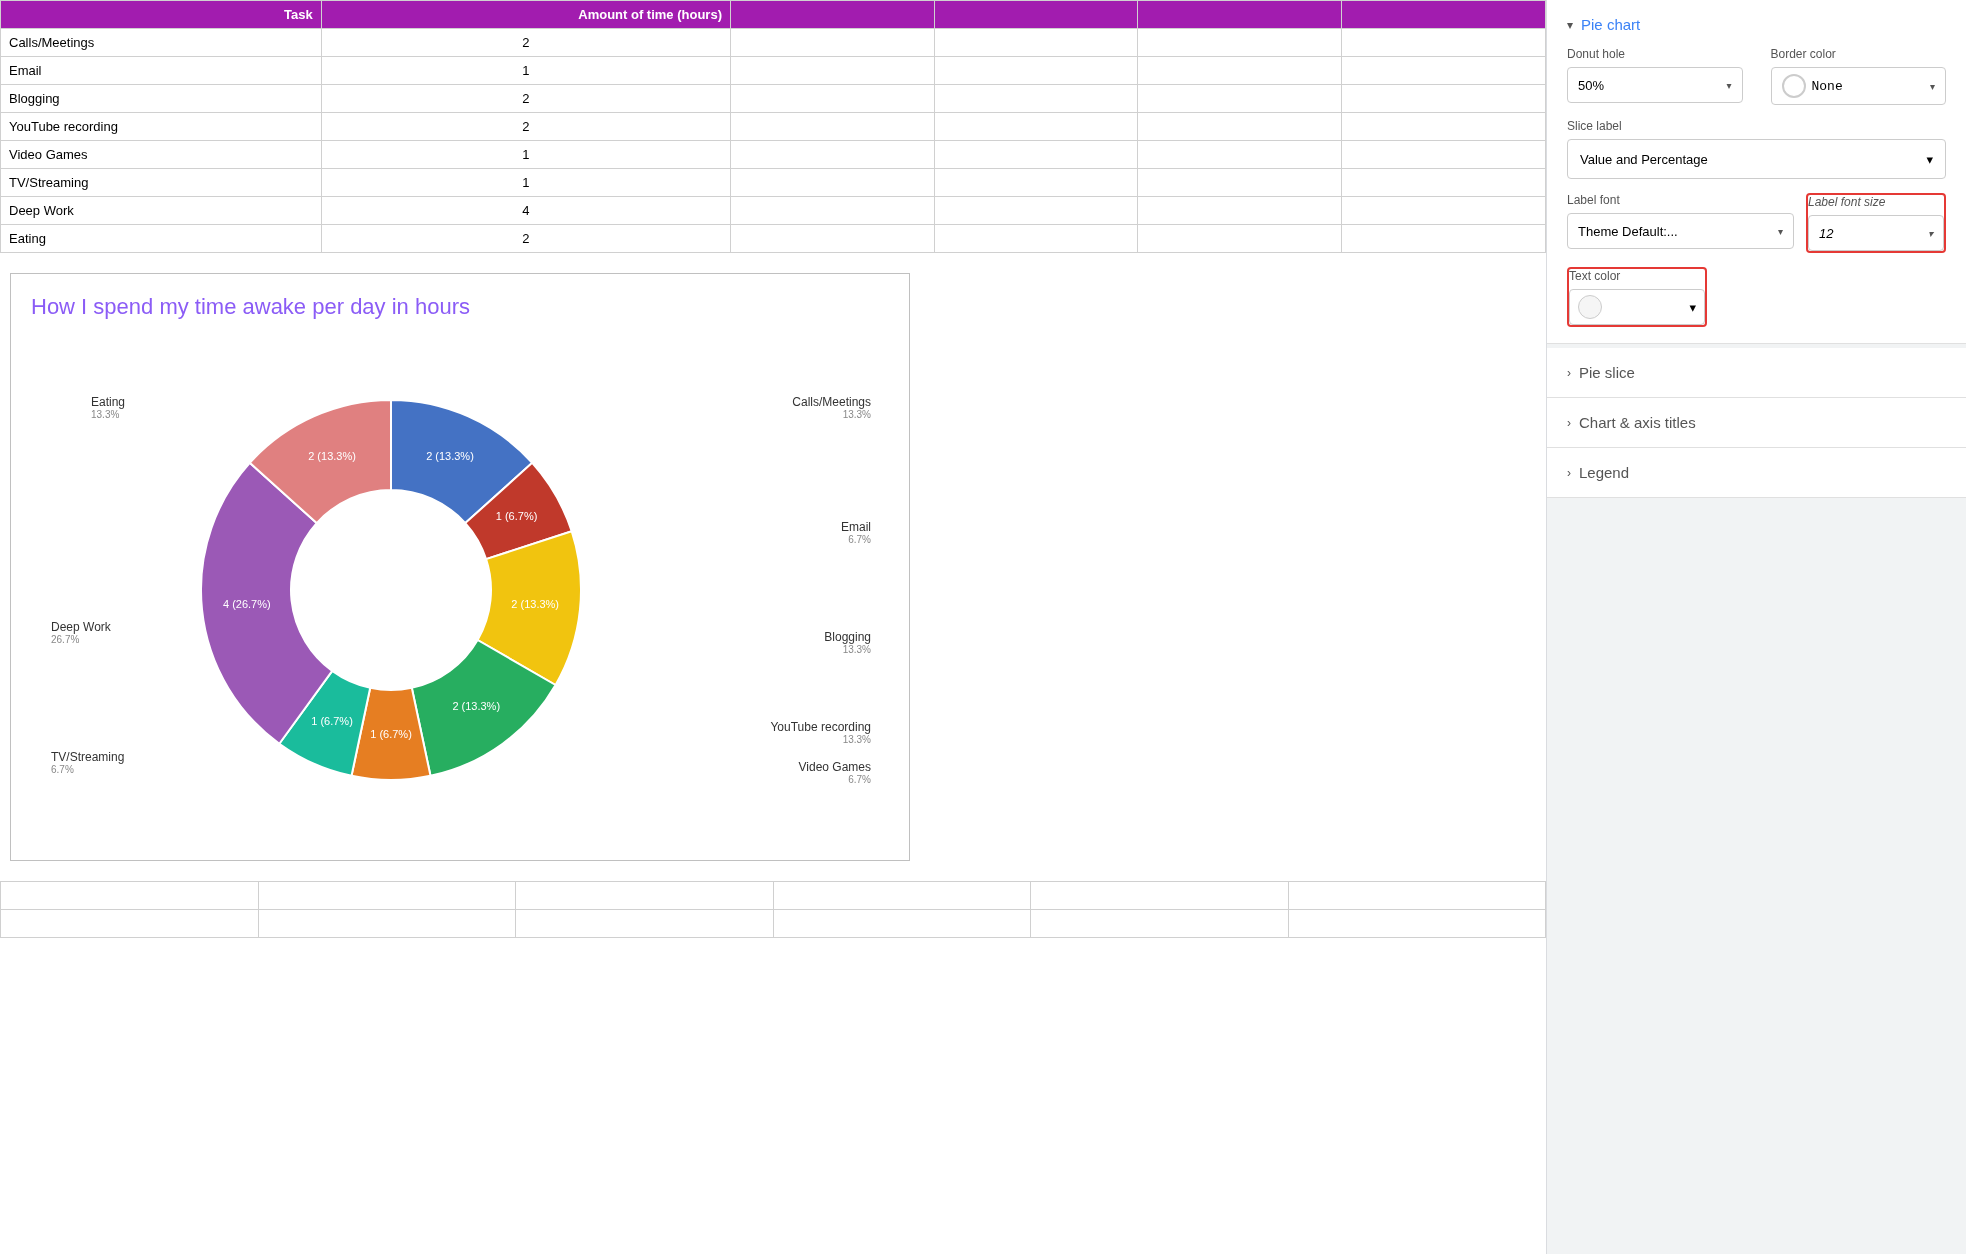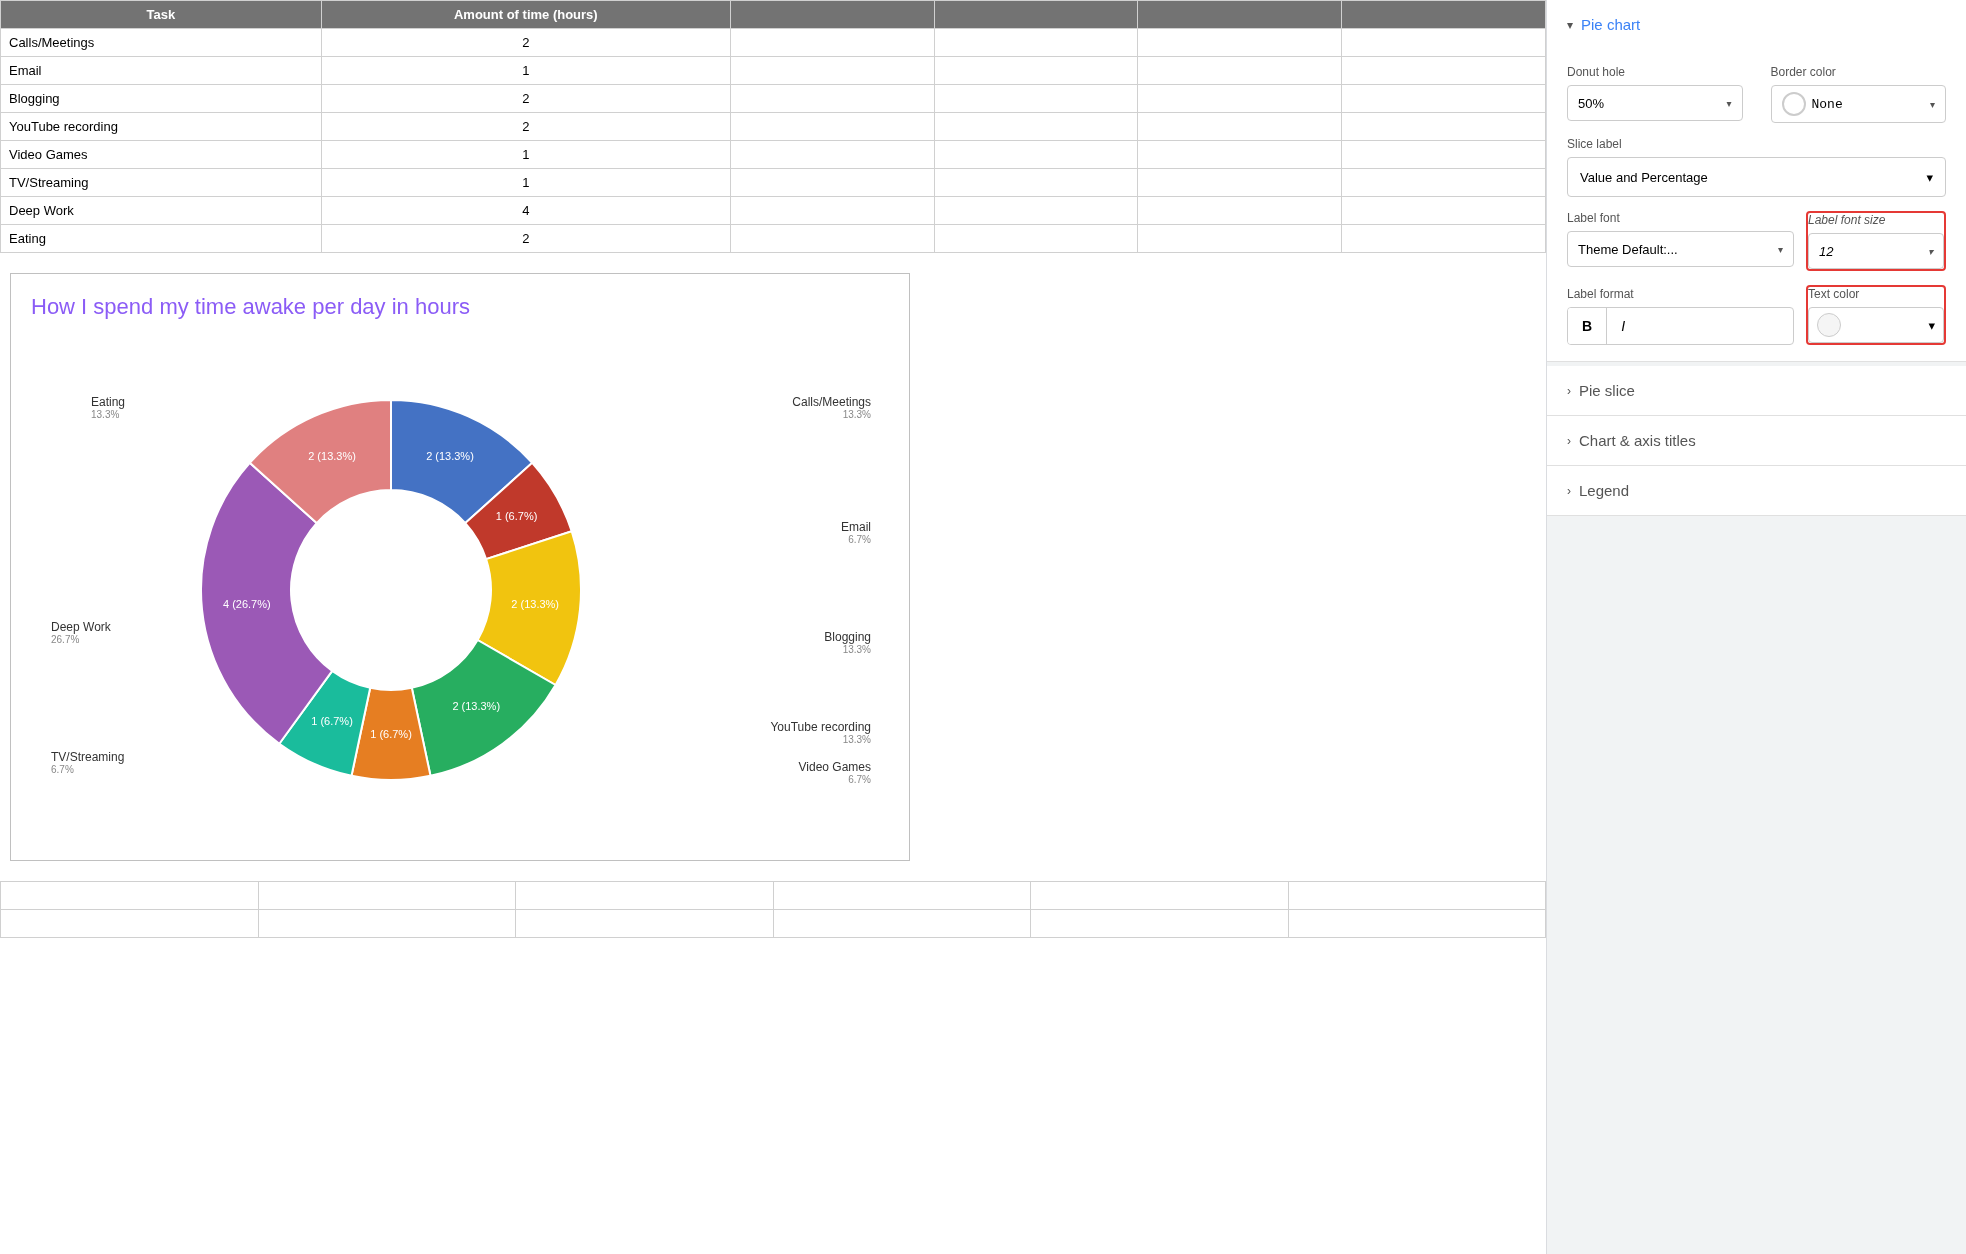--- a/index.html
+++ b/index.html
@@ -26,24 +26,24 @@
 
     .grid-table td, .grid-table th {
       border: 1px solid #d0d0d0;
       padding: 4px 8px;
       min-width: 80px;
       height: 28px;
       font-size: 13px;
     }
 
     .grid-table th {
-      background: #737373;
+      background: #a21caf;
       color: white;
       font-weight: bold;
-      text-align: center;
+      text-align: right;
     }
 
     .grid-table td:first-child {
       background: white;
     }
 
     .grid-table td:nth-child(2) {
       text-align: center;
     }
 
@@ -135,21 +135,21 @@
     }
 
     .chevron {
       font-size: 12px;
       color: #555;
     }
 
     .panel-row {
       display: flex;
       gap: 28px;
-      margin-top: 32px;
+      margin-top: 14px;
     }
 
     .panel-field {
       flex: 1;
     }
 
     .panel-label {
       font-size: 12px;
       color: #555;
       margin-bottom: 6px;
@@ -530,27 +530,20 @@
       <div class="font-size-field highlighted-box">
         <div class="panel-label">Label font size</div>
         <div class="panel-select">
           <span>12</span>
           <span class="select-arrow">▾</span>
         </div>
       </div>
     </div>
 
     <div class="format-row">
-      <div class="format-field">
-        <div class="panel-label">Label format</div>
-        <div class="format-buttons">
-          <button class="format-btn bold">B</button>
-          <button class="format-btn italic">I</button>
-        </div>
-      </div>
       <div class="text-color-field highlighted-box">
         <div class="panel-label">Text color</div>
         <div class="text-color-select">
           <div class="color-circle"></div>
           <span class="select-arrow">▾</span>
         </div>
       </div>
     </div>
   </div>
 

